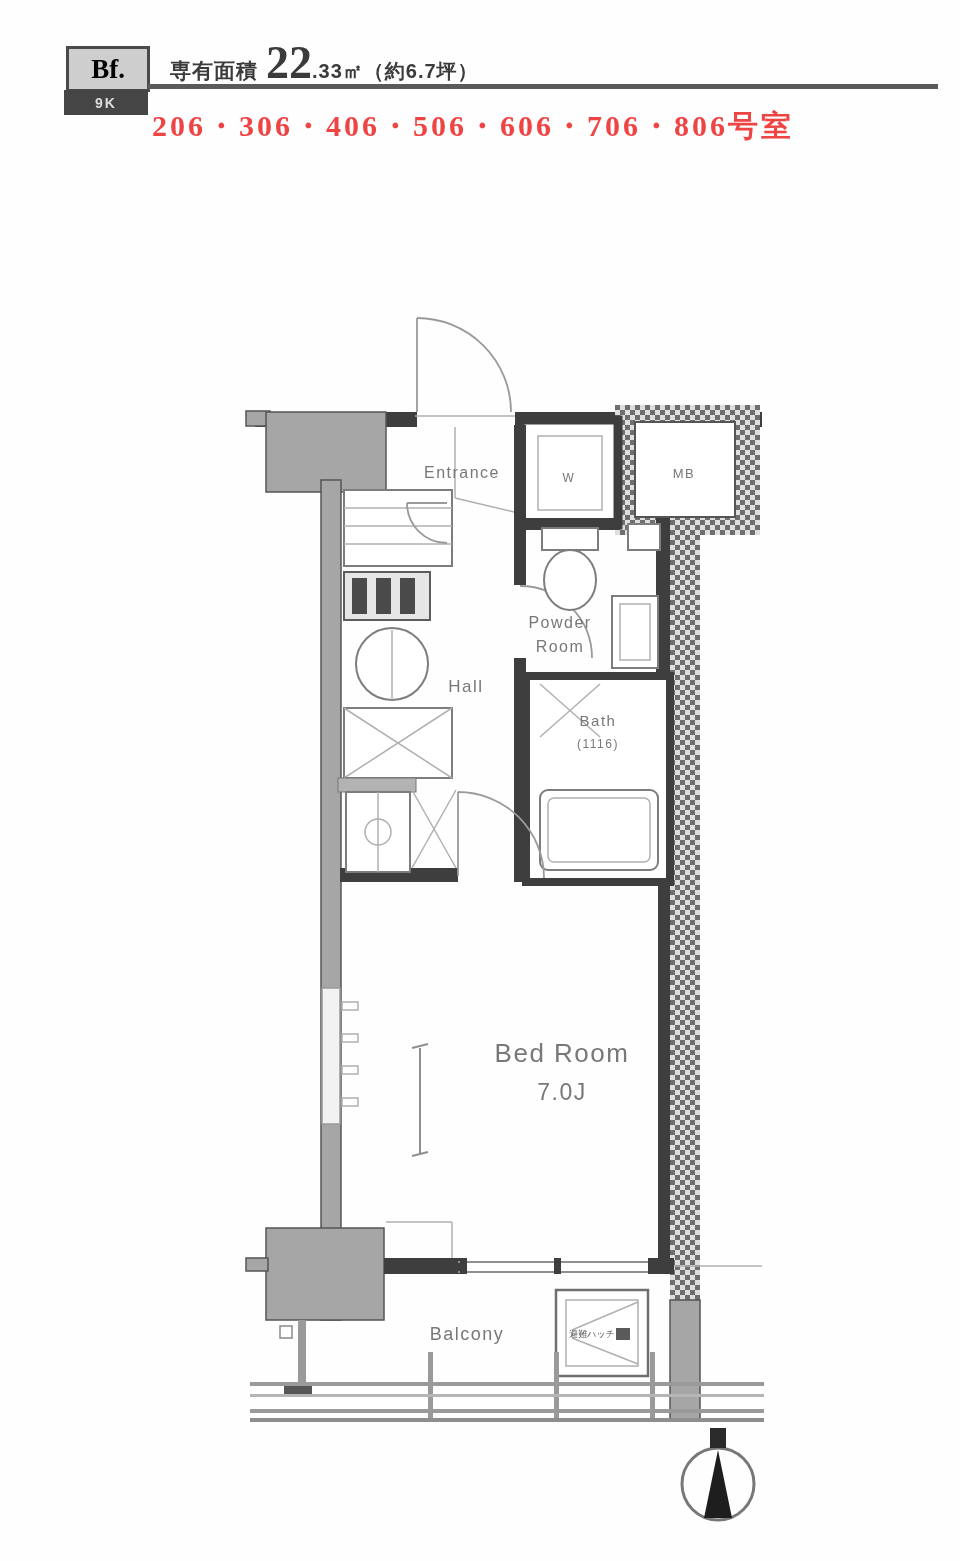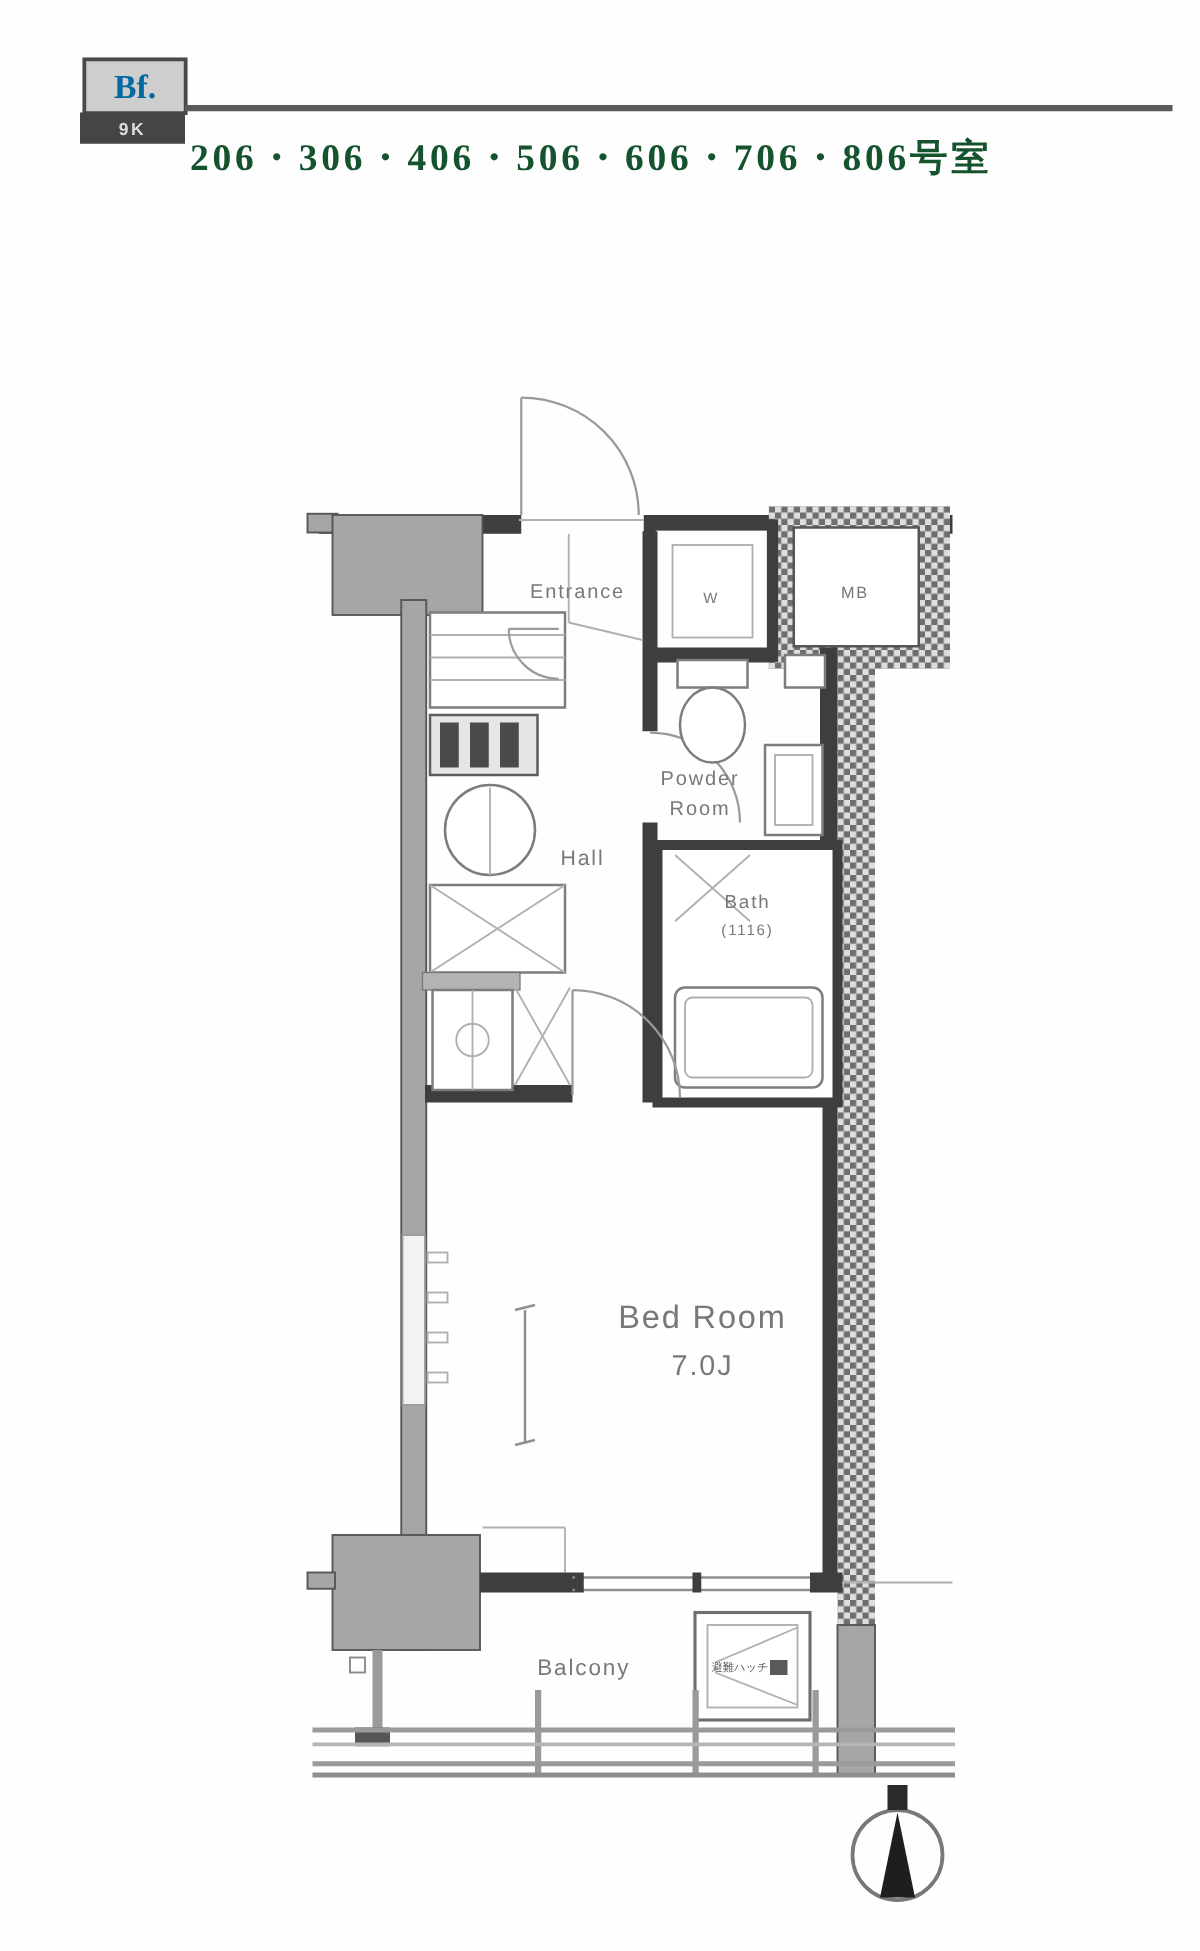--- a/index.html
+++ b/index.html
@@ -3,34 +3,34 @@
 <meta charset="utf-8">
 <style>
   html,body{margin:0;padding:0;background:#ffffff;}
   body{width:960px;height:1561px;position:relative;overflow:hidden;
        font-family:"Liberation Sans",sans-serif;color:#3b3b3b;}
   .page{position:absolute;inset:0;background:#fefefe;}
 
   
   .hdr-typebox{position:absolute;left:66px;top:46px;width:78px;height:40px;
     border:3px solid #4a4a4a;background:#cecece;display:flex;align-items:center;justify-content:center;
-    font-family:"Liberation Serif",serif;font-weight:bold;font-size:27px;color:#0369a1;}
+    font-family:"Liberation Serif",serif;font-weight:bold;font-size:27px;color:#000000;}
   .hdr-badge{position:absolute;left:64px;top:90px;width:84px;height:25px;background:#454545;
     color:#ddd;display:flex;align-items:center;justify-content:center;
     font-weight:bold;font-size:14px;letter-spacing:2px;}
   .hdr-rule{position:absolute;left:148px;top:84px;width:790px;height:5px;background:#5a5a5a;}
   .hdr-area{position:absolute;left:170px;top:40px;display:flex;align-items:baseline;
     white-space:nowrap;filter:blur(.3px);}
   .hdr-area .lbl{font-weight:bold;font-size:21px;letter-spacing:1px;}
   .hdr-area .big{font-family:"Liberation Serif",serif;font-weight:bold;font-size:46px;line-height:1;
     margin-left:8px;}
   .hdr-area .det{font-weight:bold;font-size:20px;letter-spacing:1px;}
   .hdr-rooms{position:absolute;left:152px;top:106px;width:640px;
     font-family:"Liberation Serif",serif;font-weight:bold;font-size:30px;letter-spacing:3px;
-    color:#14532d;white-space:nowrap;filter:blur(.35px);}
+    color:#ef4444;white-space:nowrap;filter:blur(.35px);}
 
   
   svg{position:absolute;left:0;top:0;}
   .wd{fill:#3e3e3e;}                                  
   .wg{fill:#a6a6a6;stroke:#555;stroke-width:1.5;}     
   .ln{stroke:#8f8f8f;fill:none;stroke-width:2;}
   .lnt{stroke:#b0b0b0;fill:none;stroke-width:1.5;}
   .fx{stroke:#7d7d7d;fill:#ffffff;stroke-width:2;}
   .arc{stroke:#9a9a9a;fill:none;stroke-width:1.8;}
   text.lab{fill:#787878;letter-spacing:1.5px;font-family:"Liberation Sans",sans-serif;}
@@ -38,20 +38,25 @@
 </head>
 <body>
 
 <div class="page">
 
   <div class="hdr-typebox">
     <span>Bf.</span>
   </div>
   <div class="hdr-badge">9K</div>
   <div class="hdr-rule"></div>
+  <div class="hdr-area">
+    <span class="lbl">専有面積</span>
+    <span class="big">22</span>
+    <span class="det">.33㎡（約6.7坪）</span>
+  </div>
   <div class="hdr-rooms">206・306・406・506・606・706・806号室</div>
 
   <svg width="960" height="1561" viewBox="0 0 960 1561">
     <defs>
       <pattern id="checker" width="10" height="10" patternUnits="userSpaceOnUse">
         <rect width="10" height="10" fill="#dedede"></rect>
         <rect width="5" height="5" fill="#6e6e6e"></rect>
         <rect x="5" y="5" width="5" height="5" fill="#6e6e6e"></rect>
       </pattern>
     </defs>

